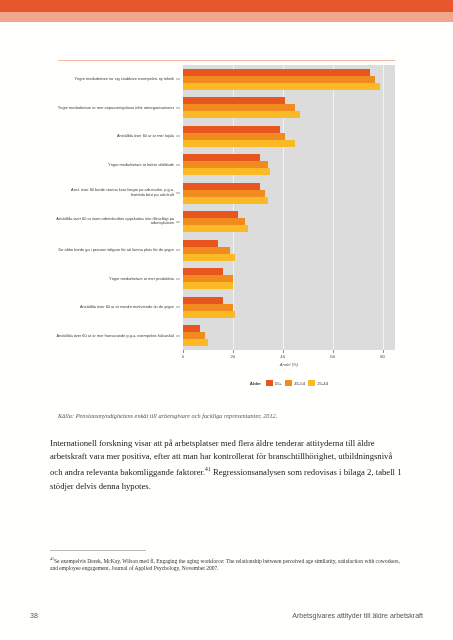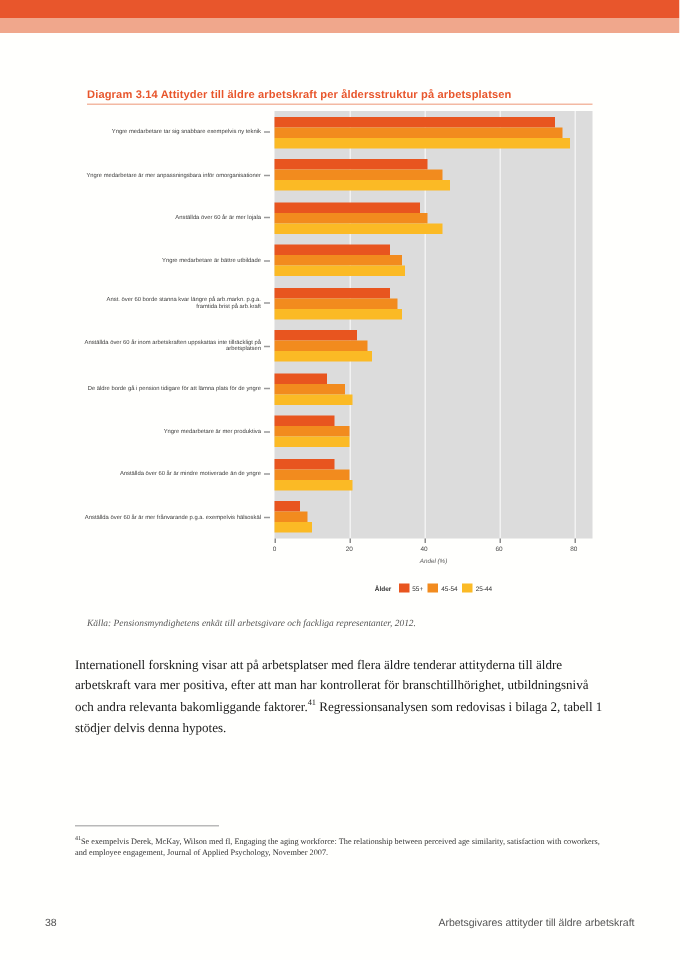--- a/index.html
+++ b/index.html
@@ -99,21 +99,20 @@
     font-size:7px;color:#555;white-space:nowrap;
   }
 </style>
 </head>
 <body>
 
 <div id="band-dark"></div>
 <div id="band-light"></div>
 
 <div id="chart-block">
-  <div id="chart-title">Diagram 3.14  Attityder till äldre arbetskraft per åldersstruktur på arbetsplatsen</div>
   <div id="title-rule"></div>
 
   <div id="plot-wrap">
     <div id="label-col">
         <div class="ylabel" style="top: 14.25px;">Yngre medarbetare tar sig snabbare exempelvis ny teknik</div>
         <div class="ytick" style="top: 14.25px;"></div>
         <div class="ylabel" style="top: 42.75px;">Yngre medarbetare är mer anpassningsbara inför omorganisationer</div>
         <div class="ytick" style="top: 42.75px;"></div>
         <div class="ylabel" style="top: 71.25px;">Anställda över 60 år är mer lojala</div>
         <div class="ytick" style="top: 71.25px;"></div>

